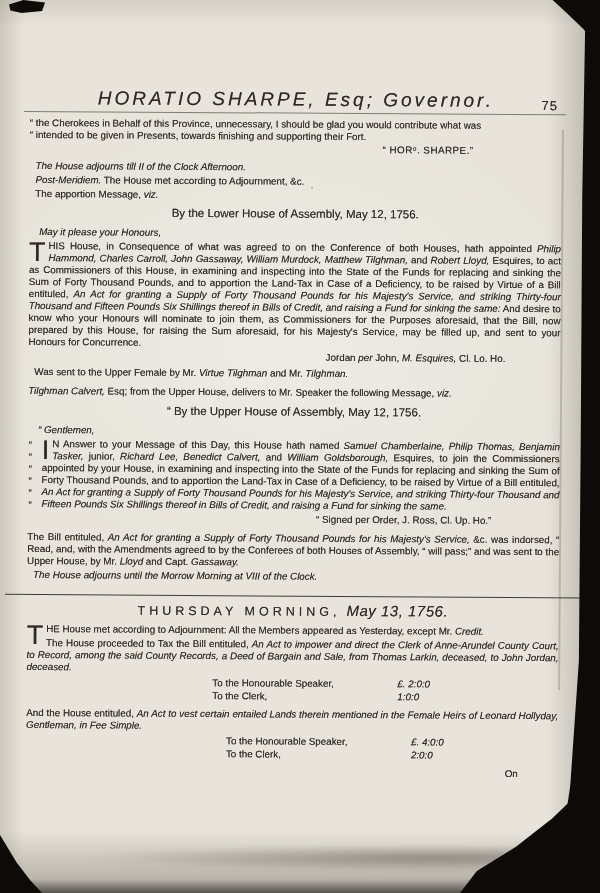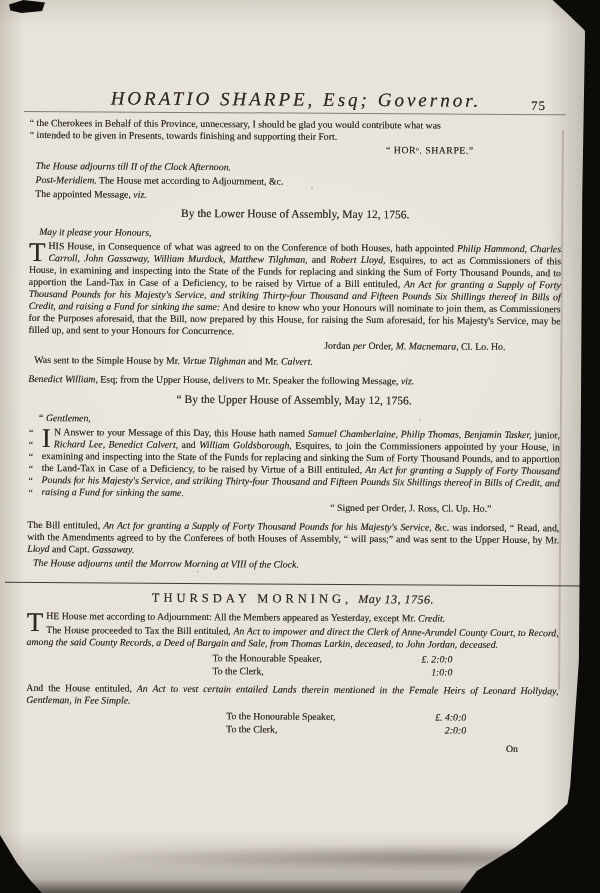--- a/index.html
+++ b/index.html
@@ -13,61 +13,61 @@
     position:relative;width:600px;height:893px;overflow:hidden;
     background-color:var(--paper,#e8e4db);
     background-image:
       radial-gradient(circle 2px at 52% 21%, rgba(40,35,28,0.45), transparent 70%),
       radial-gradient(circle 2px at 33% 64%, rgba(40,35,28,0.35), transparent 70%),
       radial-gradient(circle 2px at 70% 47%, rgba(40,35,28,0.3), transparent 70%),
       radial-gradient(ellipse 420px 320px at 48% 38%, rgba(255,255,255,0.28), transparent 75%),
       linear-gradient(to right, rgba(95,85,70,0.20), transparent 4%, transparent 91%, rgba(60,52,42,0.30)),
       linear-gradient(to bottom, rgba(95,85,70,0.14), transparent 3%, transparent 93%, rgba(60,52,42,0.35));
     color:var(--ink,#2e2922);
-    font-family:Liberation Serif, serif;
+    font-family:Liberation Sans, sans-serif;
     font-size:9.8px;line-height:12px;
   }
   .content{
     position:absolute;left:30px;top:92px;width:532px;
     transform:rotate(0.35deg);transform-origin:top left;
     text-shadow:0 0 0.4px rgba(46,41,34,0.65);
   }
   p{margin:0 0 2px;}
   .justify{text-align:justify;}
   .it, i{font-style:italic;}
 
   .header{position:relative;text-align:center;margin-bottom:4px;}
   .header-title{font-style:italic;font-size:19px;letter-spacing:3px;white-space:nowrap;}
-  .page-number{position:absolute;right:16px;top:5px;font-size:13px;letter-spacing:1px;}
+  .page-number{position:absolute;right:4px;top:5px;font-size:13px;letter-spacing:1px;}
   .rule-header{border-top:1px solid rgba(46,41,34,0.55);margin:2px -4px 5px -6px;}
 
   .qline{margin:0;}
   .sig-sharpe{text-align:right;margin:1px 88px 6px 0;letter-spacing:0.5px;}
   .line-italic{font-style:italic;padding-left:6px;margin-bottom:2px;}
   .pad-left{padding-left:6px;}
   .center-head{text-align:center;font-size:11.5px;margin:6px 0 8px;}
   .salutation{font-style:italic;padding-left:10px;margin-bottom:2px;}
   .initial{float:left;font-size:27px;line-height:22px;padding:1px 3px 0 0;font-style:normal;}
   .sig-right{text-align:right;margin:1px 55px 4px 0;}
   .gap-below{margin-bottom:7px;}
   .hangq{position:relative;margin-left:14px;}
   .hangq::before{
     content:"“\A“\A“\A“\A“\A“";
     position:absolute;left:-13px;top:1px;white-space:pre;line-height:12px;
   }
   .upper-sig{text-align:right;margin:2px 68px 7px 0;}
   .divider{border-top:1.3px solid rgba(35,30,24,0.85);margin:13px -26px 8px -22px;}
   .thurs-head{text-align:center;margin-bottom:6px;}
   .thurs-title{font-size:12.5px;letter-spacing:4px;}
-  .thurs-date{font-style:italic;font-size:12px;margin-left:6px;letter-spacing:0.5px;}
+  .thurs-date{font-style:italic;font-size:15px;margin-left:6px;letter-spacing:0.5px;}
   .fee-table{margin:2px 0 6px 186px;}
   .fee-table.second{margin-left:200px;}
   .fee-row{display:flex;line-height:13px;}
   .fee-label{width:185px;}
-  .fee-amount{width:55px;text-align:right;font-style:italic;}
+  .fee-amount{width:55px;text-align:left;font-style:italic;}
   .catchword{text-align:right;margin:3px 40px 0 0;}
 
   
   .art{position:absolute;}
   .art-top-left{left:9px;top:0;width:36px;height:13px;background:var(--scan_edge,#0d0b08);
     clip-path:polygon(0 35%,40% 0,100% 20%,92% 85%,35% 100%,4% 80%);}
   .art-top-right{right:0;top:0;width:64px;height:50px;background:var(--scan_edge,#0d0b08);
     clip-path:polygon(26% 0,100% 0,100% 100%,74% 58%,48% 26%);}
   .art-right-band{right:0;top:0;width:48px;height:100%;background:var(--scan_edge,#0d0b08);
     clip-path:polygon(70% 0,100% 0,100% 100%,0 100%,16% 96%,38% 88%,56% 74%,60% 48%,63% 22%);}
@@ -95,30 +95,30 @@
       <span class="page-number">75</span>
     </div>
     <div class="rule-header"></div>
 
     <p class="qline">“ the Cherokees in Behalf of this Province, unnecessary, I should be glad you would contribute what was</p>
     <p class="qline">“ intended to be given in Presents, towards finishing and supporting their Fort.</p>
     <p class="sig-sharpe">“ HORᵒ. SHARPE.”</p>
 
     <p class="line-italic">The House adjourns till II of the Clock Afternoon.</p>
     <p class="pad-left"><span class="it">Post-Meridiem.</span><span>  The House met according to Adjournment, &amp;c.</span></p>
-    <p class="pad-left"><span>The appointed Message, </span><span class="it">viz.</span></p>
+    <p class="pad-left"><span>The apportion Message, </span><span class="it">viz.</span></p>
 
     <p class="center-head">By the Lower House of Assembly, May 12, 1756.</p>
     <p class="salutation">May it please your Honours,</p>
 
     <p class="justify"><span class="initial">T</span><span><span>HIS House, in Consequence of what was agreed to on the Conference of both Houses, hath appointed </span><span class="it">Philip Hammond, Charles Carroll, John Gassaway, William Murdock, Matthew Tilghman,</span><span> and </span><span class="it">Robert Lloyd,</span><span> Esquires, to act as Commissioners of this House, in examining and inspecting into the State of the Funds for replacing and sinking the Sum of Forty Thousand Pounds, and to apportion the Land-Tax in Case of a Deficiency, to be raised by Virtue of a Bill entituled, </span><span class="it">An Act for granting a Supply of Forty Thousand Pounds for his Majesty's Service, and striking Thirty-four Thousand and Fifteen Pounds Six Shillings thereof in Bills of Credit, and raising a Fund for sinking the same:</span><span> And desire to know who your Honours will nominate to join them, as Commissioners for the Purposes aforesaid, that the Bill, now prepared by this House, for raising the Sum aforesaid, for his Majesty's Service, may be filled up, and sent to your Honours for Concurrence.</span></span></p>
-    <p class="sig-right"><span>Jordan </span><span class="it">per</span><span> Order, </span><span class="it">M. Macnemara,</span><span> Cl. Lo. Ho.</span></p>
+    <p class="sig-right"><span>Jordan </span><span class="it">per</span><span> John, </span><span class="it">M. Esquires,</span><span> Cl. Lo. Ho.</span></p>
 
-    <p class="pad-left gap-below"><span>Was sent to the Simple House by Mr. </span><span class="it">Virtue Tilghman</span><span> and Mr. </span><span class="it">Calvert.</span></p>
-    <p class="gap-below"><span class="it">Benedict William,</span><span> Esq; from the Upper House, delivers to Mr. Speaker the following Message, </span><span class="it">viz.</span></p>
+    <p class="pad-left gap-below"><span>Was sent to the Upper Female by Mr. </span><span class="it">Virtue Tilghman</span><span> and Mr. </span><span class="it">Tilghman.</span></p>
+    <p class="gap-below"><span class="it">Tilghman Calvert,</span><span> Esq; from the Upper House, delivers to Mr. Speaker the following Message, </span><span class="it">viz.</span></p>
 
     <p class="center-head">“ By the Upper House of Assembly, May 12, 1756.</p>
     <p class="salutation">“ Gentlemen,</p>
 
     <p class="justify hangq"><span class="initial">I</span><span><span>N Answer to your Message of this Day, this House hath named </span><span class="it">Samuel Chamberlaine, Philip Thomas, Benjamin Tasker,</span><span> junior, </span><span class="it">Richard Lee, Benedict Calvert,</span><span> and </span><span class="it">William Goldsborough,</span><span> Esquires, to join the Commissioners appointed by your House, in examining and inspecting into the State of the Funds for replacing and sinking the Sum of Forty Thousand Pounds, and to apportion the Land-Tax in Case of a Deficiency, to be raised by Virtue of a Bill entituled, </span><span class="it">An Act for granting a Supply of Forty Thousand Pounds for his Majesty's Service, and striking Thirty-four Thousand and Fifteen Pounds Six Shillings thereof in Bills of Credit, and raising a Fund for sinking the same.</span></span></p>
     <p class="upper-sig">“ Signed per Order, J. Ross, Cl. Up. Ho.”</p>
 
     <p class="justify"><span>The Bill entituled, </span><span class="it">An Act for granting a Supply of Forty Thousand Pounds for his Majesty's Service,</span><span> &amp;c. was indorsed, “ Read, and, with the Amendments agreed to by the Conferees of both Houses of Assembly, “ will pass;” and was sent to the Upper House, by Mr. </span><span class="it">Lloyd</span><span> and Capt. </span><span class="it">Gassaway.</span></p>
     <p class="line-italic">The House adjourns until the Morrow Morning at VIII of the Clock.</p>
 

